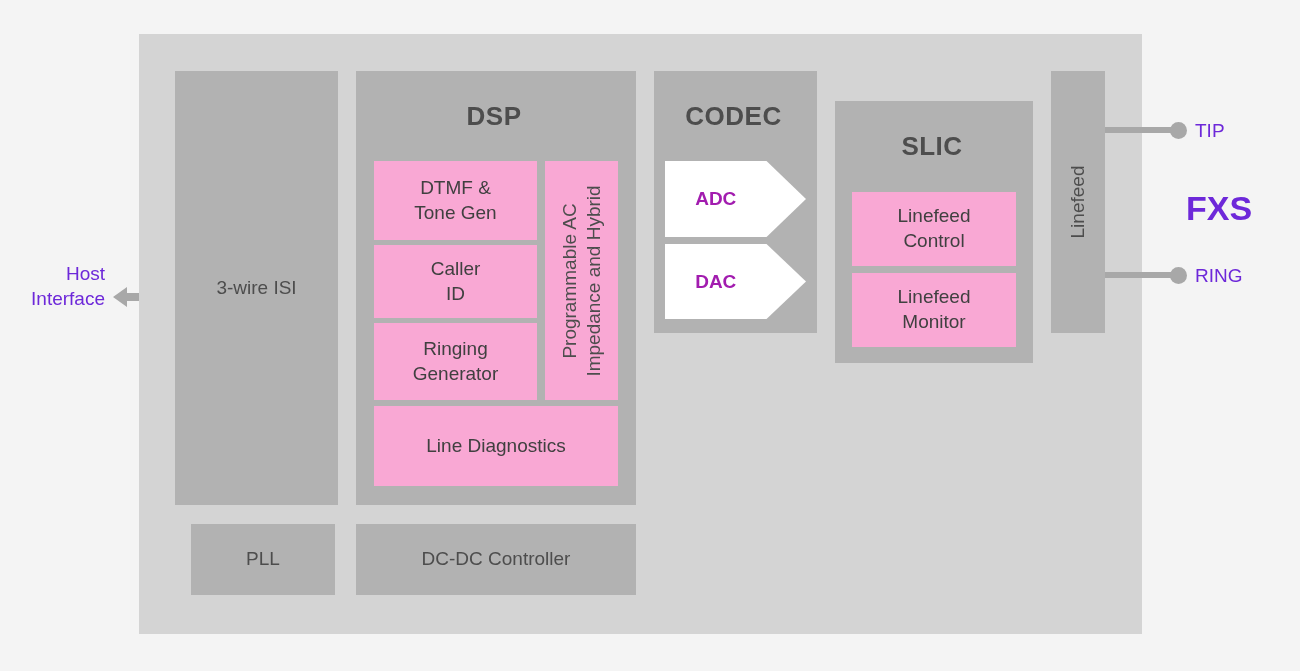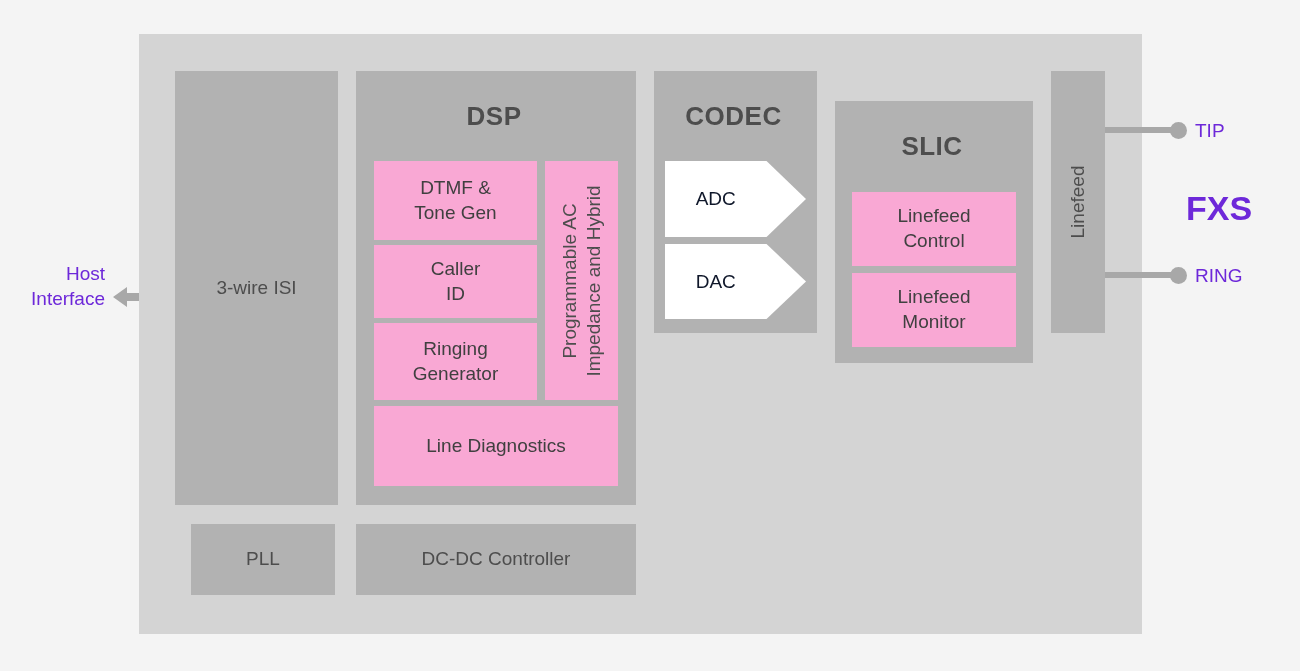--- a/index.html
+++ b/index.html
@@ -80,22 +80,23 @@
     font-size: 19px;
     line-height: 1.25;
   }
 
   
   .arrow-box {
     background: #ffffff;
     clip-path: polygon(0% 0%, 72% 0%, 100% 50%, 72% 100%, 0% 100%);
     display: flex;
     align-items: center;
-    color: #0f172a;
-    font-size: 19px;
+    color: #a21caf;
+    font-size: 19px;
+    font-weight: bold;
   }
   .arrow-box > span {
     display: block;
     width: 72%;
     text-align: center;
   }
 
   
   .ext-label {
     position: absolute;

